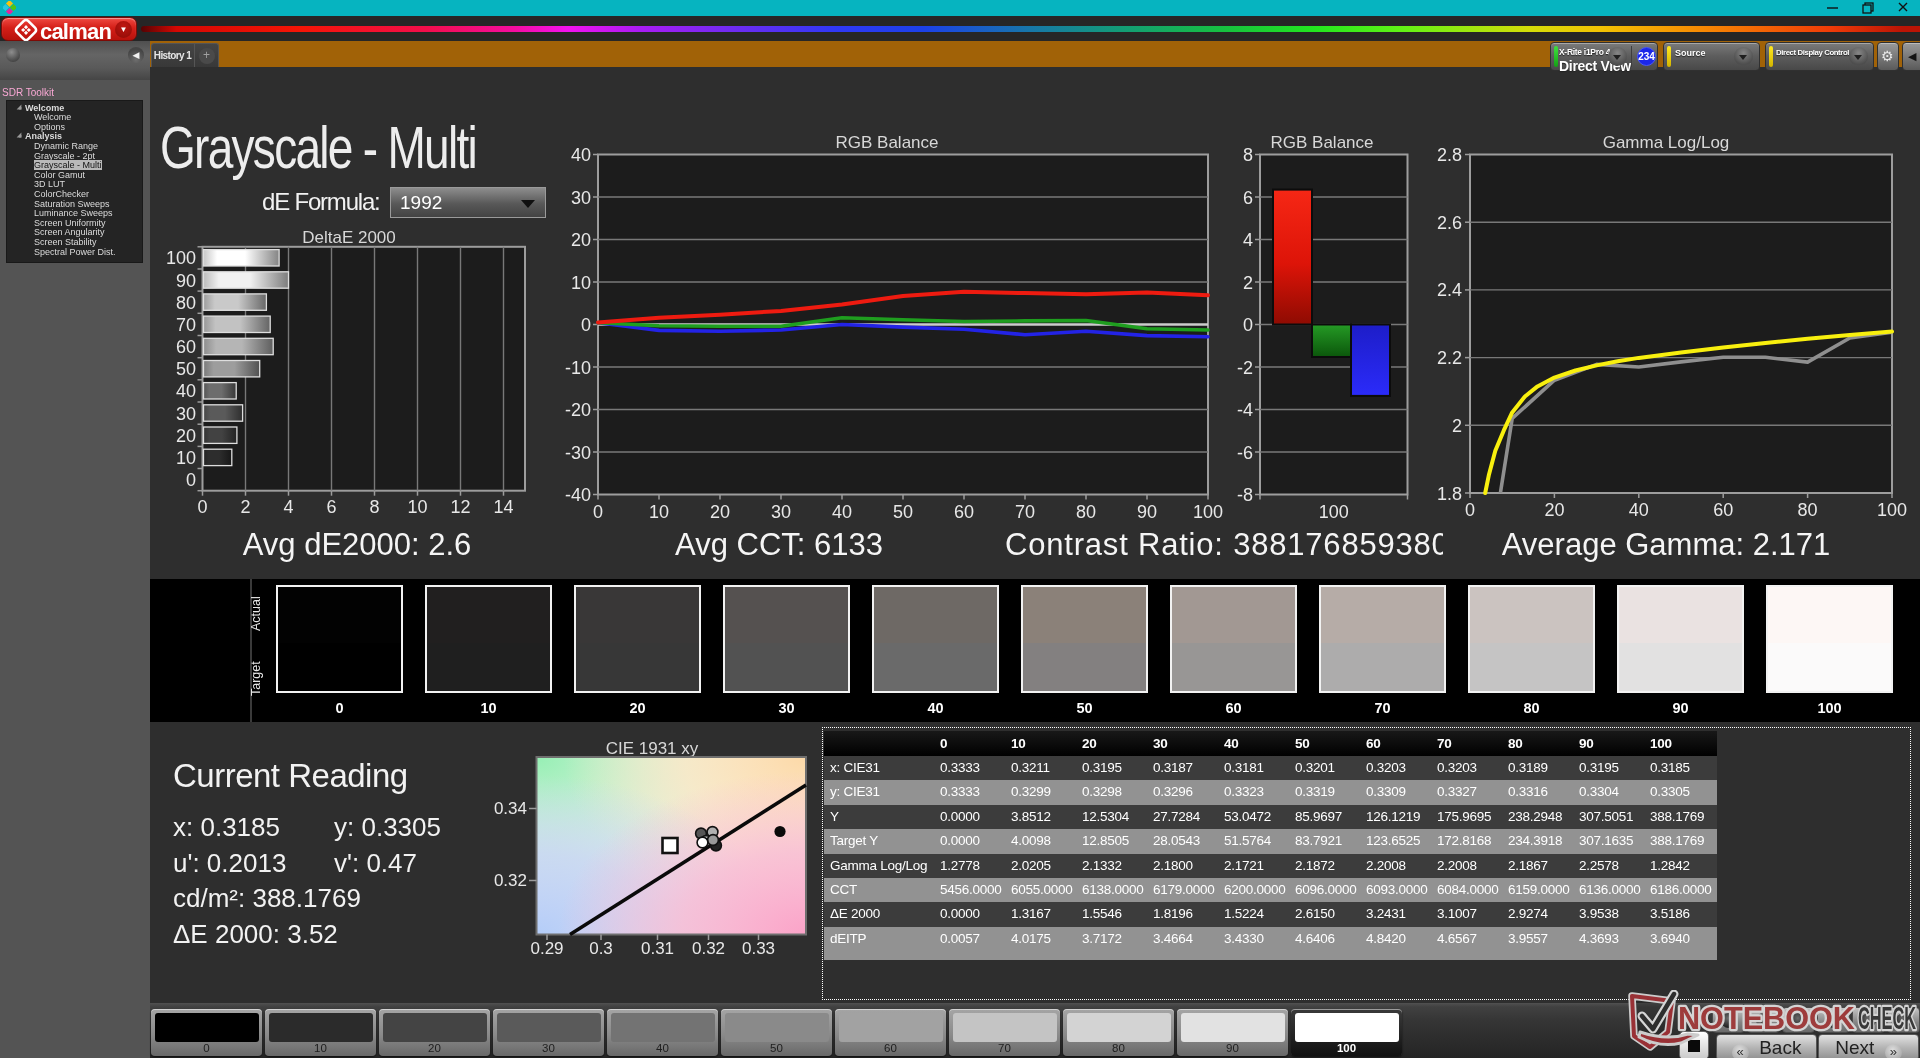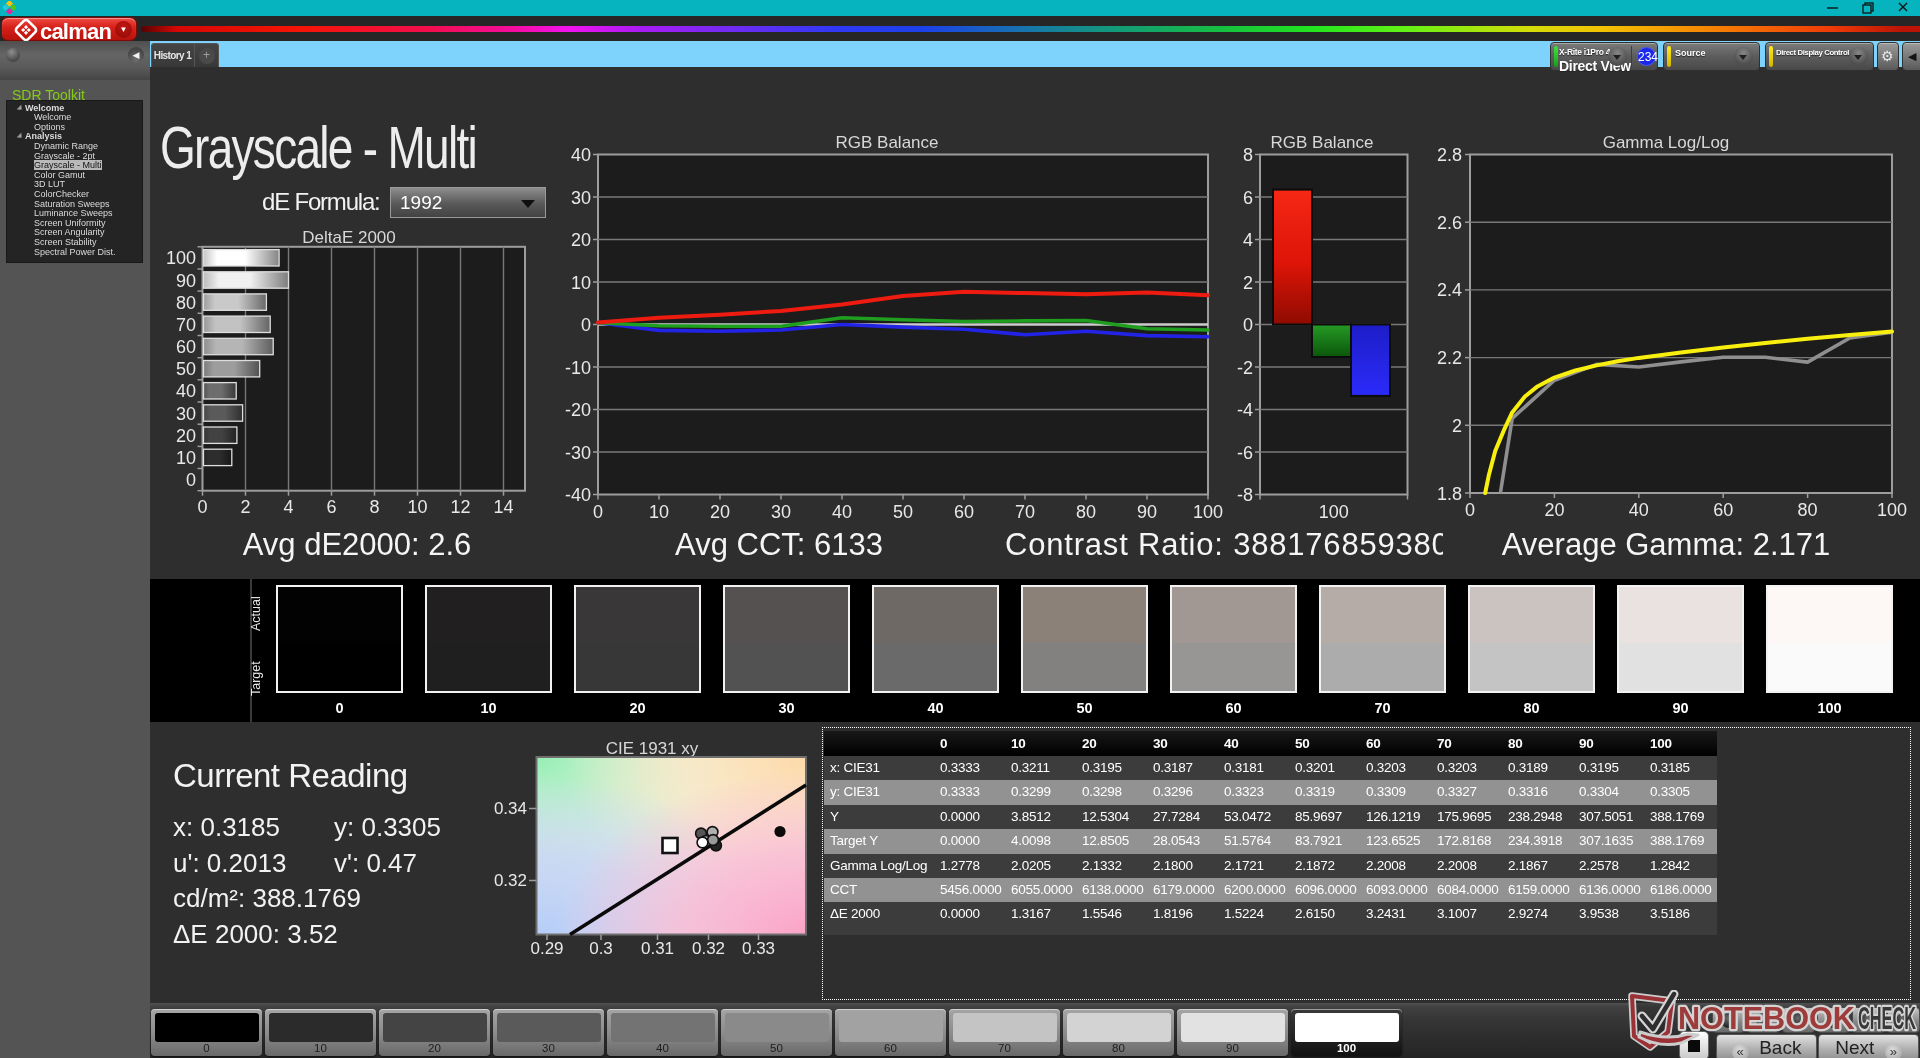--- a/index.html
+++ b/index.html
@@ -8,28 +8,28 @@
 #logostrip{position:absolute;left:0;top:15.5px;width:1920px;height:25.5px;background:#262626}
 #calmanbtn{position:absolute;left:1px;top:16.5px;width:136px;height:24.5px;border-radius:7px;background:linear-gradient(#ef4a42,#d41f18 45%,#b8120c);border:1px solid #7e0b06;box-shadow:inset 0 1px 1px rgba(255,255,255,.45)}
 #calmanbtn .cal{position:absolute;left:38px;top:1px;color:#fff;font-size:22px;font-weight:bold;letter-spacing:-0.8px}
 #calmanbtn .arr{position:absolute;right:4px;top:3.5px;width:17px;height:17px;border-radius:50%;background:radial-gradient(circle at 50% 30%,#c01712,#8e0b06);color:#fff;font-size:8px;text-align:center;line-height:17px}
 #rainbow{position:absolute;left:141px;top:25.5px;width:1779px;height:6px;border-radius:3px 0 0 3px;
  background:linear-gradient(90deg,#550202 0%,#d50803 2%,#f51506 9%,#f30e4b 16%,#f40da0 21%,#f312ef 24%,#aa1cf4 28%,#722bf2 33%,#3038f5 39%,#1c41e8 44%,#1777a8 50%,#139c77 55%,#17c13f 61%,#23e61f 66%,#63f215 71%,#d4dd08 78%,#f2c303 82%,#f68603 88%,#ef3b08 95%,#bb1405 99%)}
 #sidebar{position:absolute;left:0;top:41px;width:150px;height:1017px;background:#545454}
 #sidehead{position:absolute;left:0;top:0;width:150px;height:39px;background:linear-gradient(#4f4f4f,#656565 35%,#595959 70%,#454545)}
 #sphere{position:absolute;left:6px;top:7px;width:14px;height:14px;border-radius:50%;background:radial-gradient(circle at 40% 30%,#8e8e8e,#565656 55%,#303030)}
 #collapse{position:absolute;left:128px;top:5.5px;width:16px;height:16px;border-radius:50%;background:radial-gradient(circle at 50% 80%,#6e6e6e,#454545 70%);color:#f2f2f2;font-size:9px;text-align:center;line-height:16px}
-#sdrtitle{position:absolute;left:12px;top:45.5px;font-size:14px;color:#84cc16}
+#sdrtitle{position:absolute;left:2px;top:45.5px;font-size:10px;color:#f9a8d4}
 #tree{position:absolute;left:6px;top:59px;width:137px;height:163px;background:#242424;border:1px solid #191919;font-size:9px;color:#dcdcdc}
 .ti{position:absolute;left:0;width:135px;height:9.6px;line-height:9.6px;white-space:nowrap}
 .ti b{font-weight:bold}
 .ti .tri{display:inline-block;width:0;height:0;border-left:3px solid transparent;border-top:3px solid transparent;border-right:3px solid #999;border-bottom:3px solid #999;margin:0 3px 1px 9px;transform:scale(.8)}
 .ti.child{padding-left:27px}
 .sel{background:#b9b9b9;color:#121212}
-#tabstrip{position:absolute;left:150px;top:41px;width:1770px;height:25.7px;background:#7dd3fc}
+#tabstrip{position:absolute;left:150px;top:41px;width:1770px;height:25.7px;background:#a16207}
 #tab1{position:absolute;left:0.5px;top:2px;width:44px;height:23.7px;background:linear-gradient(#454545,#383838);border:1px solid #555;border-bottom:none;border-radius:3px 0 0 0;color:#e6e6e6;font-size:10px;font-weight:bold;letter-spacing:-0.6px;text-align:center;line-height:23px}
 #tabplus{position:absolute;left:44.5px;top:2px;width:24px;height:23.7px;background:linear-gradient(#454545,#383838);border:1px solid #555;border-left:none;border-bottom:none;border-radius:0 3px 0 0}
 #tabplus .c{position:absolute;left:4px;top:3.5px;width:16px;height:16px;border-radius:50%;background:#4a4a4a;color:#a0a0a0;font-size:12px;line-height:15px;text-align:center}
 #main{position:absolute;left:150px;top:66.7px;width:1770px;height:936.3px;background:#2e2e2e}
 .tb{position:absolute;top:42px;height:28.5px;border-radius:4px;background:linear-gradient(#7b7b7b,#5d5d5d 48%,#484848);border:1px solid #303030;box-shadow:inset 0 1px 0 rgba(255,255,255,.35);z-index:30}
 .tb .stripe{position:absolute;left:2.5px;top:2.5px;bottom:2.5px;width:4.5px;border-radius:2px}
 .tb .darr{position:absolute;width:19px;height:19px;border-radius:50%;background:radial-gradient(circle at 50% 32%,#868686,#4e4e4e 70%);top:4px}
 .tb .darr:after{content:"";position:absolute;left:5px;top:8px;border-left:4.5px solid transparent;border-right:4.5px solid transparent;border-top:5.5px solid #1f1f1f}
 .tbtxt{position:absolute;color:#fff;font-weight:bold;text-shadow:0 1px 1px #222;white-space:nowrap}
 h1{position:absolute;left:160px;top:114px;font-size:59px;font-weight:normal;color:#ededed;letter-spacing:-2.2px;transform:scaleX(.78);transform-origin:left}
@@ -124,21 +124,21 @@
     <div id="tabplus">
       <div class="c">+</div>
     </div>
   </div>
 <div class="tb" style="left:1550px;width:108px">
     <div class="stripe" style="background:linear-gradient(#3fe23f,#14a014)"></div>
     <div class="tbtxt" style="left:8px;top:3.5px;font-size:8.5px;letter-spacing:-0.3px">X-Rite i1Pro 4</div>
     <div class="tbtxt" style="left:8px;top:15px;font-size:14px;letter-spacing:-0.3px">Direct View</div>
     <div class="darr" style="left:57px"></div>
     <div style="position:absolute;left:80px;top:3px;bottom:3px;width:1px;background:#3e3e3e"></div>
-    <div style="position:absolute;left:86px;top:4px;width:19px;height:19px;border-radius:50%;background:#1b27ea;border:1px solid #4a58f5;color:#fff;font-size:12px;font-weight:normal;text-align:center;line-height:18px">234</div>
+    <div style="position:absolute;left:86px;top:4px;width:19px;height:19px;border-radius:50%;background:#1b27ea;border:1px solid #4a58f5;color:#fff;font-size:10px;font-weight:bold;text-align:center;line-height:18px">234</div>
   </div>
 <div class="tb" style="left:1663px;width:97px">
     <div class="stripe" style="background:linear-gradient(#ffe920,#d3b400)"></div>
     <div class="tbtxt" style="left:11px;top:4.5px;font-size:9px">Source</div>
     <div class="darr" style="right:6px"></div>
   </div>
 <div class="tb" style="left:1765px;width:109px">
     <div class="stripe" style="background:linear-gradient(#ffe920,#d3b400)"></div>
     <div class="tbtxt" style="left:10px;top:4.5px;font-size:7.8px;letter-spacing:-0.4px">Direct Display Control</div>
     <div class="darr" style="right:5px"></div>
@@ -643,20 +643,34 @@
 <span style="left:258px">1.5546</span>
 <span style="left:329px">1.8196</span>
 <span style="left:400px">1.5224</span>
 <span style="left:471px">2.6150</span>
 <span style="left:542px">3.2431</span>
 <span style="left:613px">3.1007</span>
 <span style="left:684px">2.9274</span>
 <span style="left:755px">3.9538</span>
 <span style="left:826px">3.5186</span>
 </div>
+<div class="trow" style="top:196.2px;background:#929292">
+<span style="left:6px">dEITP</span>
+<span style="left:116px">0.0057</span>
+<span style="left:187px">4.0175</span>
+<span style="left:258px">3.7172</span>
+<span style="left:329px">3.4664</span>
+<span style="left:400px">3.4330</span>
+<span style="left:471px">4.6406</span>
+<span style="left:542px">4.8420</span>
+<span style="left:613px">4.6567</span>
+<span style="left:684px">3.9557</span>
+<span style="left:755px">4.3693</span>
+<span style="left:826px">3.6940</span>
+</div>
 </div>
 <div id="bottombar">
 <div class="bwbtn" style="left:1px">
       <div class="swatch" style="background:#000000"></div>
       <div class="num">0</div>
     </div>
 <div class="bwbtn" style="left:115px">
       <div class="swatch" style="background:#2b2b2b"></div>
       <div class="num">10</div>
     </div>

